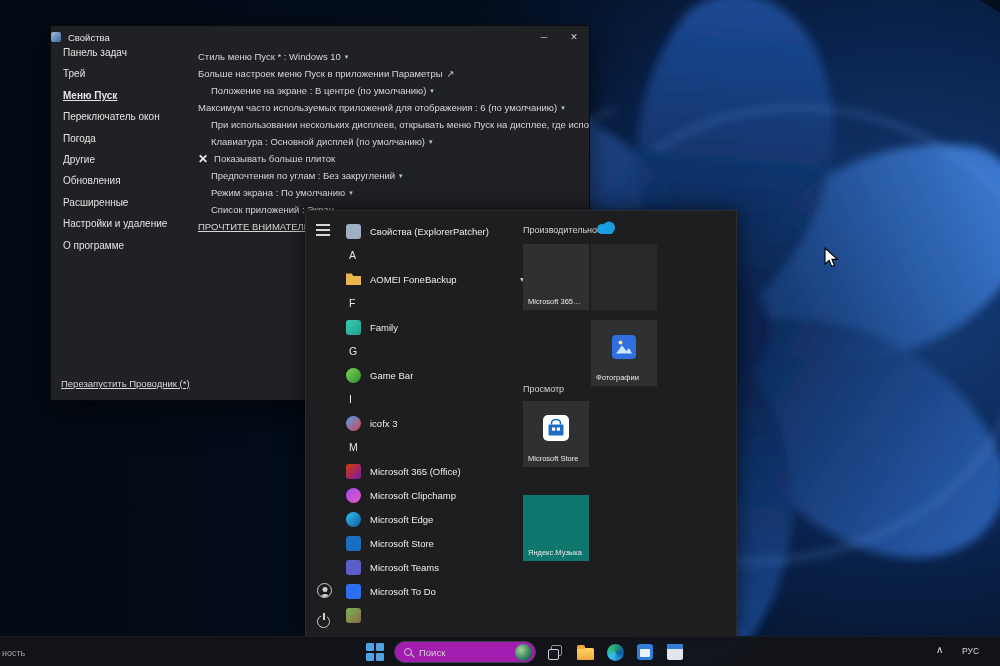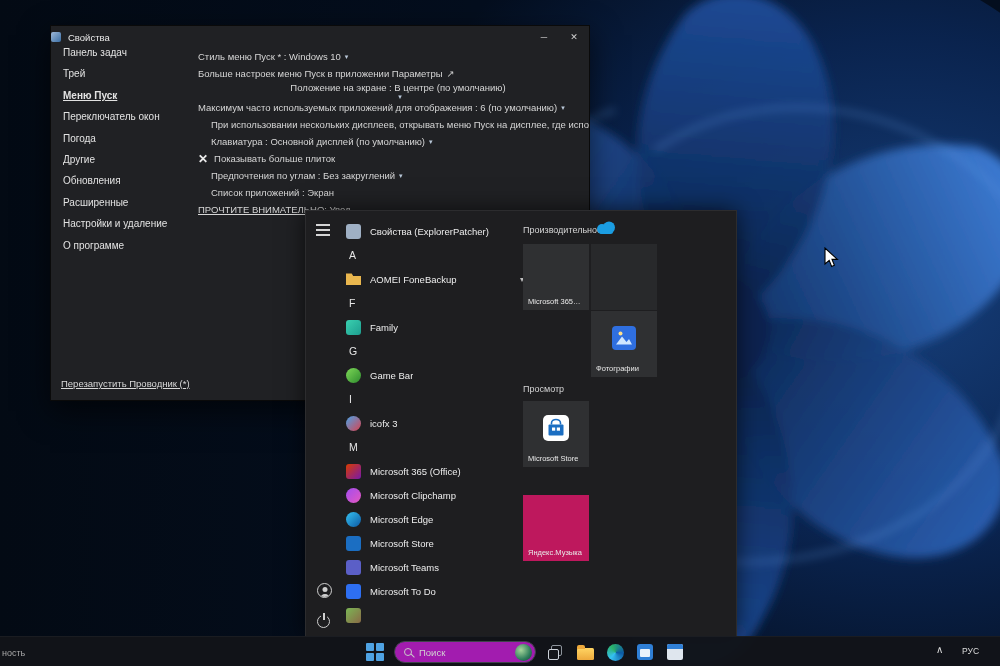--- a/index.html
+++ b/index.html
@@ -63,23 +63,23 @@
   .letter-row .ltr{padding-left:3px;font-size:10.5px;color:#e6e6e6;}
 
   .tilespane{position:absolute;left:217px;top:0;right:0;bottom:0;}
   .group-h{position:absolute;font-size:9px;color:#d5d5d5;white-space:nowrap;cursor:default;}
   .gh1{left:0;top:14px;}
   .gh2{left:0;top:173px;}
   .cloud{position:absolute;left:72px;top:9px;}
   .tile{position:absolute;width:66px;height:66px;background:#2f3032;cursor:default;}
   .t-m365{left:0;top:33px;}
   .t-empty{left:68px;top:33px;background:#28292b;}
-  .t-photos{left:68px;top:100px;text-decoration:underline;}
+  .t-photos{left:68px;top:109px;text-decoration:underline;}
   .t-store{left:0;top:190px;}
-  .t-music{left:0;top:284px;background:#be185d;}
+  .t-music{left:0;top:284px;background:#0f766e;}
   .tile-label{position:absolute;left:5px;bottom:4px;font-size:7.5px;color:#e8e8e8;white-space:nowrap;}
   .cico{position:absolute;left:50%;top:44%;transform:translate(-50%,-50%);}
   .m365-logo{width:26px;height:26px;border-radius:7px;position:relative;
     background:conic-gradient(from 210deg,#e74856,#ffb900,#10893e,#0078d7,#8661c5,#e74856);}
   .m365-logo::after{content:'';position:absolute;inset:7px;border-radius:50%;background:#2f3032;}
   .music-logo{width:30px;height:30px;border-radius:50%;position:relative;
     background:conic-gradient(from 0deg,#ff2f00,#ff9e00,#ffd500,#ff2f00);}
   .music-logo::after{content:'';position:absolute;inset:6px;border-radius:50%;background:#232325;}
 
   
@@ -226,21 +226,21 @@
     <span class="txt">Стиль меню Пуск * : Windows 10</span>
     <span class="caret on">▾</span>
 
   </div>
         <div class="c-row" style="margin-left: 0px;">
 
     <span class="txt">Больше настроек меню Пуск в приложении Параметры</span>
 
     <span class="sfx on">↗</span>
   </div>
-        <div class="c-row" style="margin-left: 13px; flex-direction: column;">
+        <div class="c-row" style="margin-left: 13px;">
 
     <span class="txt">Положение на экране : В центре (по умолчанию)</span>
     <span class="caret on">▾</span>
 
   </div>
         <div class="c-row" style="margin-left: 0px;">
 
     <span class="txt">Максимум часто используемых приложений для отображения : 6 (по умолчанию)</span>
     <span class="caret on">▾</span>
 
@@ -257,20 +257,26 @@
 
   </div>
         <div class="c-row" style="margin-left: 0px;">
     <span class="chk on">✕</span>
     <span class="txt">Показывать больше плиток</span>
 
   </div>
         <div class="c-row" style="margin-left: 13px;">
 
     <span class="txt">Предпочтения по углам : Без закруглений</span>
+    <span class="caret on">▾</span>
+
+  </div>
+        <div class="c-row" style="margin-left: 13px;">
+
+    <span class="txt">Режим экрана : По умолчанию</span>
     <span class="caret on">▾</span>
 
   </div>
         <div class="c-row" style="margin-left: 13px;">
 
     <span class="txt">Список приложений : Экран</span>
 
   </div>
         <div class="c-row" style="margin-left: 0px;">
 

